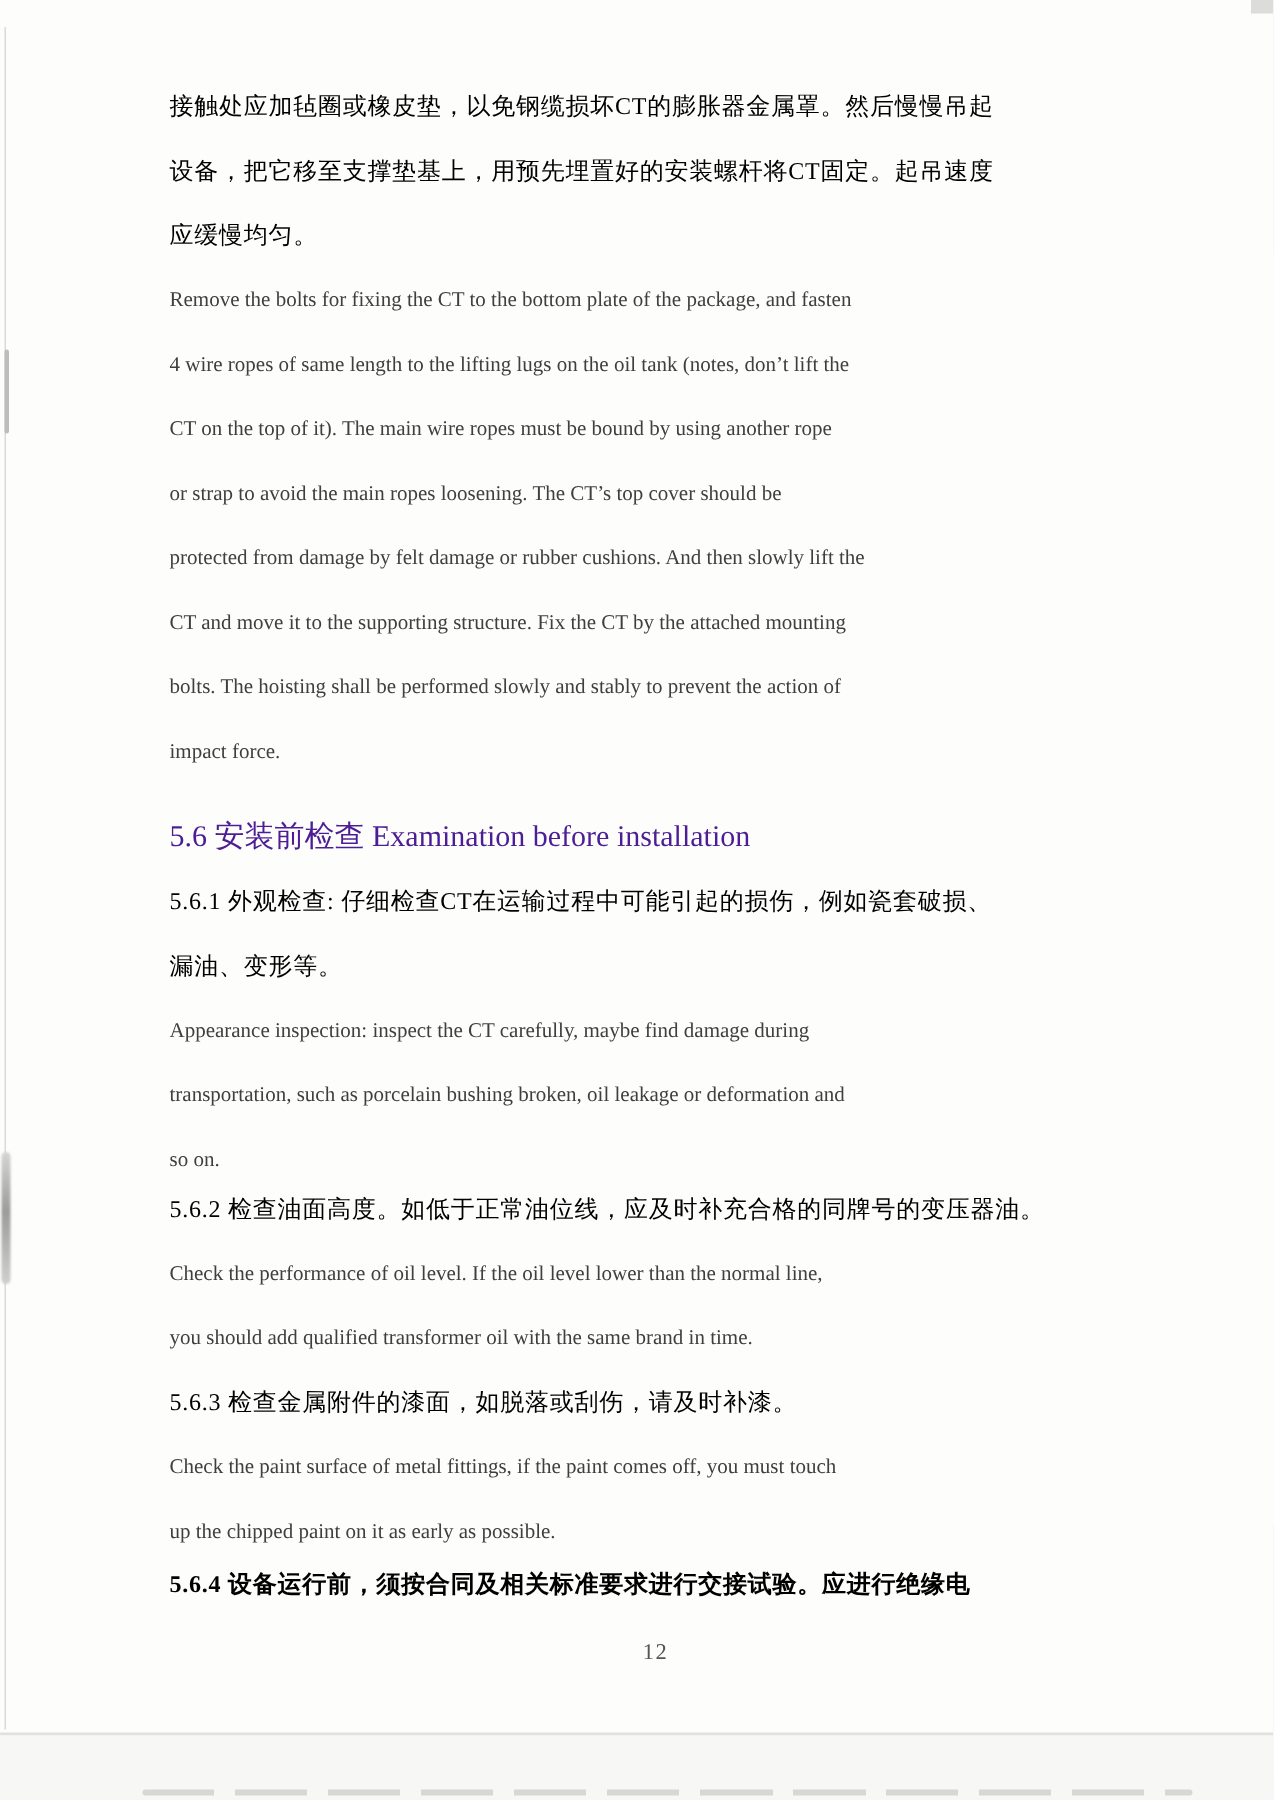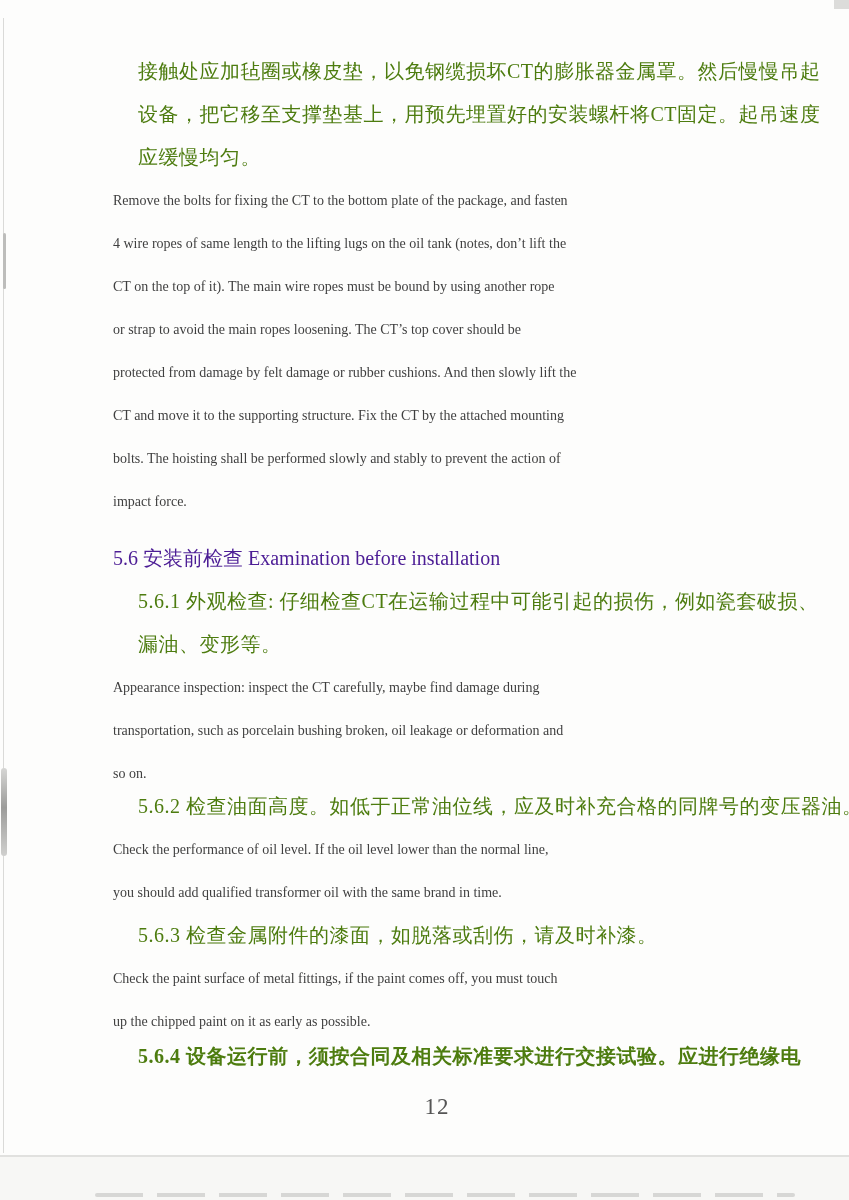--- a/index.html
+++ b/index.html
@@ -24,38 +24,37 @@
   }
   .para { margin: 0; }
   .line {
     height: 43px;
     line-height: 43px;
     white-space: nowrap;
     font-size: 14px;
     color: #3f3f3f;
   }
   .zh .line {
-    font-size: 20px;
+    font-size: 16px;
     letter-spacing: 0.5px;
-    color: #4d7c0f;
-    margin-left: 25px;
+    color: #000000;
   }
   .mixed .line { font-size: 20px; color: #4c1d95; }
   .mt14 { margin-top: 14px; }
   .mtneg10 { margin-top: -10px; }
   .mtneg8 { margin-top: -8px; font-weight: bold; }
   .page-number {
     position: absolute;
     top: 1094px;
     left: 0;
     width: 849px;
     padding-left: 25px;
     box-sizing: border-box;
     text-align: center;
-    font-size: 23px;
+    font-size: 15px;
     color: #555;
     letter-spacing: 1px;
   }
   
   .edge-line-left {
     position: absolute;
     left: 3px; top: 18px;
     width: 1px; height: 1135px;
     background: #dadad8;
   }

